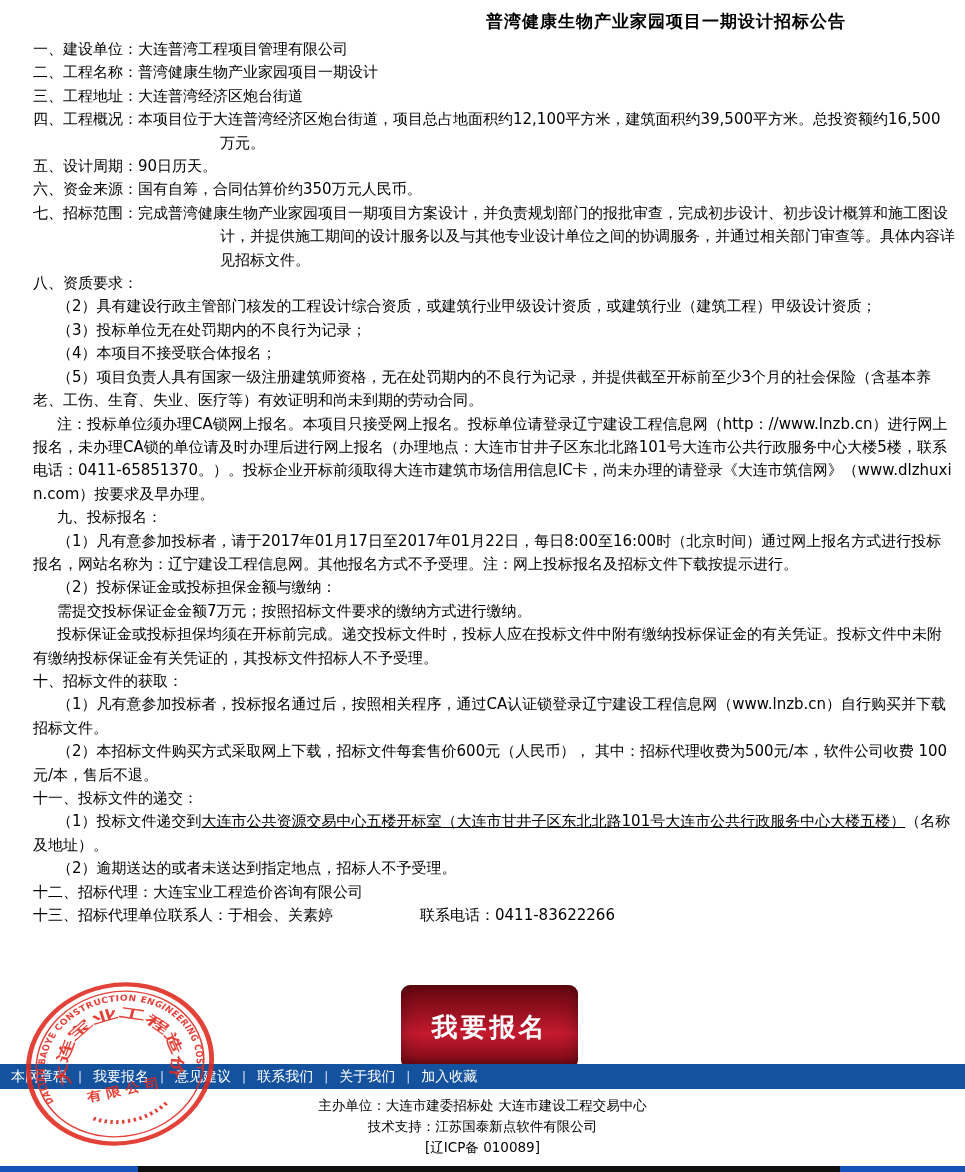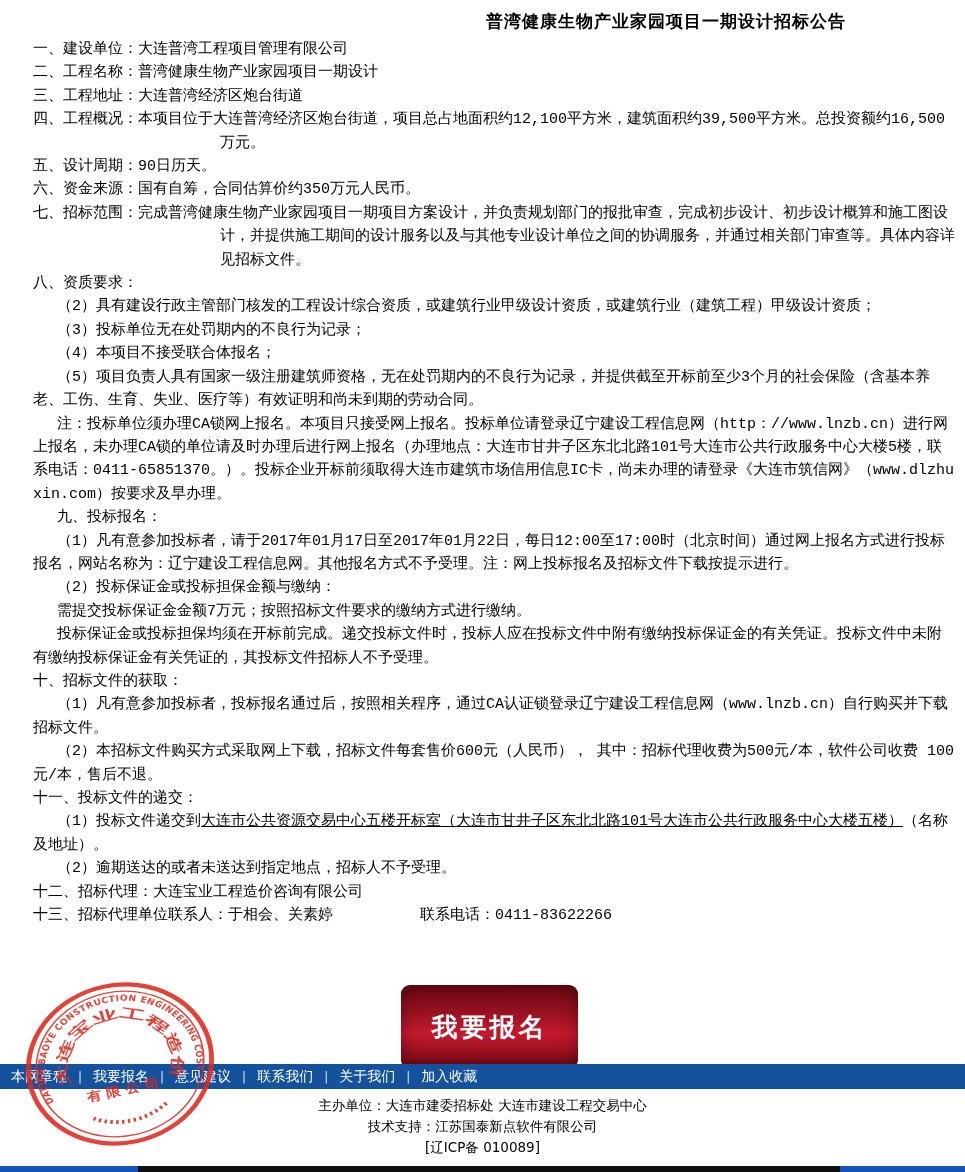--- a/index.html
+++ b/index.html
@@ -1,20 +1,20 @@
 <!DOCTYPE html>
 <html><head>
 <meta charset="utf-8">
 <style>
   html,body{margin:0;padding:0;background:#fff;}
   .page{position:relative;width:965px;height:1172px;background:#fff;overflow:hidden;
         font-family:"DejaVu Sans",sans-serif;color:#000;}
   .title{position:absolute;top:10px;left:16px;width:830px;text-align:right;
          font-size:17px;font-weight:bold;letter-spacing:1px;}
-  .doc{position:absolute;top:38px;left:0;width:965px;box-sizing:border-box;padding-right:10px;font-family:Liberation Mono, monospace;}
+  .doc{position:absolute;top:38px;left:0;width:965px;box-sizing:border-box;padding-right:10px;}
   .para{font-size:15px;line-height:23.4px;word-break:break-all;}
   .para.sec{padding-left:33px;}
   .para.ind{padding-left:33px;text-indent:24px;}
   .para.hang{padding-left:220px;text-indent:-187px;}
   .u{text-decoration:underline;}
   .gap{margin-left:87px;}
   
   .signup{position:absolute;left:401px;top:985px;width:177px;height:84px;border:none;
           border-radius:9px;cursor:pointer;color:#fff;font-weight:bold;font-size:26px;
           letter-spacing:3px;font-family:"DejaVu Sans",sans-serif;
@@ -51,21 +51,21 @@
       <div class="para sec">五、设计周期：90日历天。</div>
       <div class="para sec">六、资金来源：国有自筹，合同估算价约350万元人民币。</div>
       <div class="para hang">七、招标范围：完成普湾健康生物产业家园项目一期项目方案设计，并负责规划部门的报批审查，完成初步设计、初步设计概算和施工图设计，并提供施工期间的设计服务以及与其他专业设计单位之间的协调服务，并通过相关部门审查等。具体内容详见招标文件。</div>
       <div class="para sec">八、资质要求：</div>
       <div class="para ind">（2）具有建设行政主管部门核发的工程设计综合资质，或建筑行业甲级设计资质，或建筑行业（建筑工程）甲级设计资质；</div>
       <div class="para ind">（3）投标单位无在处罚期内的不良行为记录；</div>
       <div class="para ind">（4）本项目不接受联合体报名；</div>
       <div class="para ind">（5）项目负责人具有国家一级注册建筑师资格，无在处罚期内的不良行为记录，并提供截至开标前至少3个月的社会保险（含基本养老、工伤、生育、失业、医疗等）有效证明和尚未到期的劳动合同。</div>
       <div class="para ind">注：投标单位须办理CA锁网上报名。本项目只接受网上报名。投标单位请登录辽宁建设工程信息网（http：//www.lnzb.cn）进行网上报名，未办理CA锁的单位请及时办理后进行网上报名（办理地点：大连市甘井子区东北北路101号大连市公共行政服务中心大楼5楼，联系电话：0411-65851370。）。投标企业开标前须取得大连市建筑市场信用信息IC卡，尚未办理的请登录《大连市筑信网》（www.dlzhuxin.com）按要求及早办理。</div>
       <div class="para ind">九、投标报名：</div>
-      <div class="para ind">（1）凡有意参加投标者，请于2017年01月17日至2017年01月22日，每日12:00至17:00时（北京时间）通过网上报名方式进行投标报名，网站名称为：辽宁建设工程信息网。其他报名方式不予受理。注：网上投标报名及招标文件下载按提示进行。</div>
+      <div class="para ind">（1）凡有意参加投标者，请于2017年01月17日至2017年01月22日，每日8:00至16:00时（北京时间）通过网上报名方式进行投标报名，网站名称为：辽宁建设工程信息网。其他报名方式不予受理。注：网上投标报名及招标文件下载按提示进行。</div>
       <div class="para ind">（2）投标保证金或投标担保金额与缴纳：</div>
       <div class="para ind">需提交投标保证金金额7万元；按照招标文件要求的缴纳方式进行缴纳。</div>
       <div class="para ind">投标保证金或投标担保均须在开标前完成。递交投标文件时，投标人应在投标文件中附有缴纳投标保证金的有关凭证。投标文件中未附有缴纳投标保证金有关凭证的，其投标文件招标人不予受理。</div>
       <div class="para sec">十、招标文件的获取：</div>
       <div class="para ind">（1）凡有意参加投标者，投标报名通过后，按照相关程序，通过CA认证锁登录辽宁建设工程信息网（www.lnzb.cn）自行购买并下载招标文件。</div>
       <div class="para ind">（2）本招标文件购买方式采取网上下载，招标文件每套售价600元（人民币）， 其中：招标代理收费为500元/本，软件公司收费 100元/本，售后不退。</div>
       <div class="para sec">十一、投标文件的递交：</div>
       <div class="para ind"><span>（1）投标文件递交到</span><span class="u">大连市公共资源交易中心五楼开标室（大连市甘井子区东北北路101号大连市公共行政服务中心大楼五楼）</span><span>（名称及地址）。</span></div>
       <div class="para ind">（2）逾期送达的或者未送达到指定地点，招标人不予受理。</div>
       <div class="para sec">十二、招标代理：大连宝业工程造价咨询有限公司</div>

